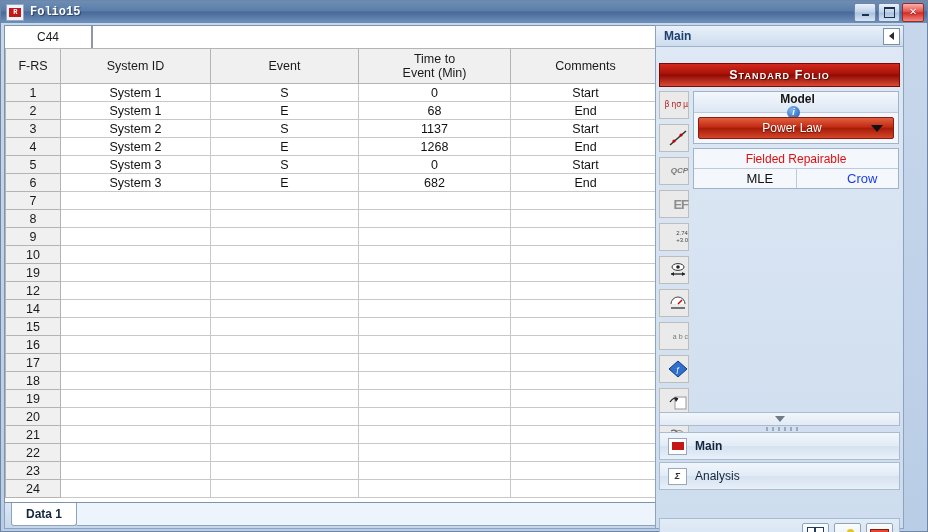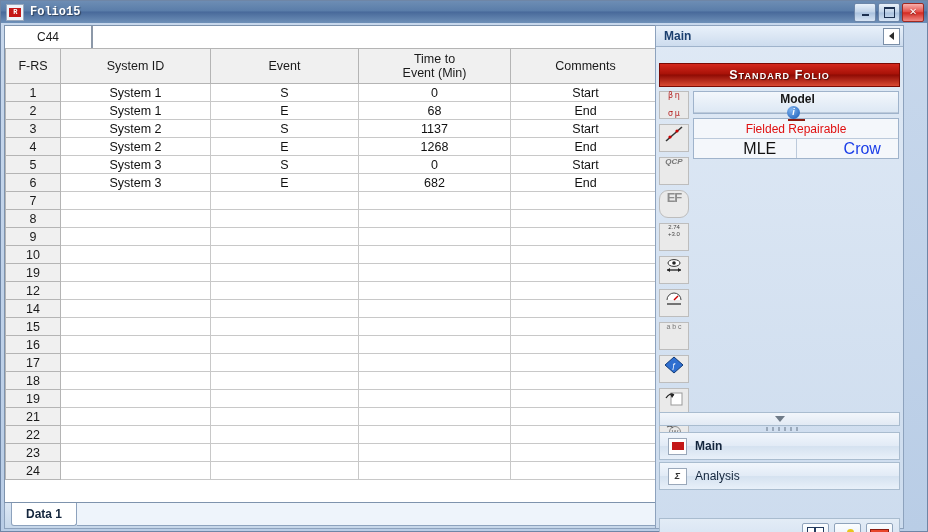--- a/index.html
+++ b/index.html
@@ -155,26 +155,26 @@
     display:flex;align-items:center;justify-content:center;
     color:#ffffff;font-size:12.5px;font-weight:bold;
     letter-spacing:1.1px;font-variant:small-caps;
     text-shadow:1px 1px 1px rgba(0,0,0,.55);
   }
 
   .rp-body{display:flex;margin-top:4px;}
   .icon-col{width:32px;padding-left:3px;display:flex;flex-direction:column;gap:5px;}
   .ibtn{
     width:28px;height:26px;background:#eaeaea;border:1px solid #bdbdbd;
-    display:flex;align-items:center;justify-content:space-between;
-    font-size:9px;color:#555;line-height:1;flex-direction:column;
+    display:flex;align-items:center;justify-content:flex-end;
+    font-size:9px;color:#555;line-height:1;
   }
   .ibtn.greek{color:#b42020;font-family:"DejaVu Sans",sans-serif;font-size:8px;}
   .ibtn.greek span{display:block;}
-  .ibtn.ef{font-size:13px;font-weight:bold;color:#8e8e8e;letter-spacing:-1px;border-radius:9px;}
+  .ibtn.ef{font-size:13px;font-weight:bold;color:#8e8e8e;letter-spacing:-1px;}
 
   .rp-main{flex:1;padding:0 4px 0 2px;}
   .model-box{border:1px solid #9fb3cb;background:#f4f7fb;}
   .model-head{
     height:20px;display:flex;align-items:center;padding:0 4px;
     background:linear-gradient(180deg,#f3f7fc,#dde8f4);
     border-bottom:1px solid #bccadb;
     flex-direction:column;
   }
   .model-head .lbl{flex:1;font-weight:bold;font-size:12px;color:#161616;padding-left:3px;}
@@ -200,21 +200,21 @@
     width:0;height:0;margin-right:10px;
     border-left:6px solid transparent;border-right:6px solid transparent;border-top:7px solid #111;
   }
   .opt-box{margin-top:4px;border:1px solid #9fb3cb;background:#f4f7fb;}
   .opt-top{
     height:19px;display:flex;align-items:center;justify-content:center;
     color:#e01010;font-size:12px;border-bottom:1px solid #bccadb;
   }
   .opt-row{height:19px;display:flex;}
   .opt-cell{
-    flex:1;display:flex;align-items:center;justify-content:center;font-size:16px;color:#111;padding-left:30px;
+    flex:1;display:flex;align-items:center;justify-content:center;font-size:13px;color:#111;padding-left:30px;
   }
   .opt-cell.blue{color:#1a3ee8;border-left:1px solid #bccadb;}
 
   
   .rp-divider{
     position:absolute;left:3px;top:386px;width:241px;height:14px;
     background:linear-gradient(180deg,#f2f6fb,#e2eaf4);
     border:1px solid #a9bccf;box-sizing:border-box;
     display:flex;align-items:center;justify-content:center;
   }
@@ -434,20 +434,27 @@
                 <td></td>
               </tr>
               <tr>
                 <td class="rowhdr">19</td>
                 <td></td>
                 <td></td>
                 <td></td>
                 <td></td>
               </tr>
               <tr>
+                <td class="rowhdr">20</td>
+                <td></td>
+                <td></td>
+                <td></td>
+                <td></td>
+              </tr>
+              <tr>
                 <td class="rowhdr">21</td>
                 <td></td>
                 <td></td>
                 <td></td>
                 <td></td>
               </tr>
               <tr>
                 <td class="rowhdr">22</td>
                 <td></td>
                 <td></td>
@@ -561,20 +568,26 @@
         </div>
       </div>
 
       <div class="rp-main">
         <div class="model-box">
           <div class="model-head">
             <div class="lbl">Model</div>
             <div class="info-ico">i</div>
             <div class="lines-ico"></div>
           </div>
+          <div class="model-body">
+            <div class="powerlaw">
+              <span class="pl-txt">Power Law</span>
+              <span class="pl-arrow"></span>
+            </div>
+          </div>
         </div>
 
         <div class="opt-box">
           <div class="opt-top">Fielded Repairable</div>
           <div class="opt-row">
             <div class="opt-cell">MLE</div>
             <div class="opt-cell blue">Crow</div>
           </div>
         </div>
       </div>

